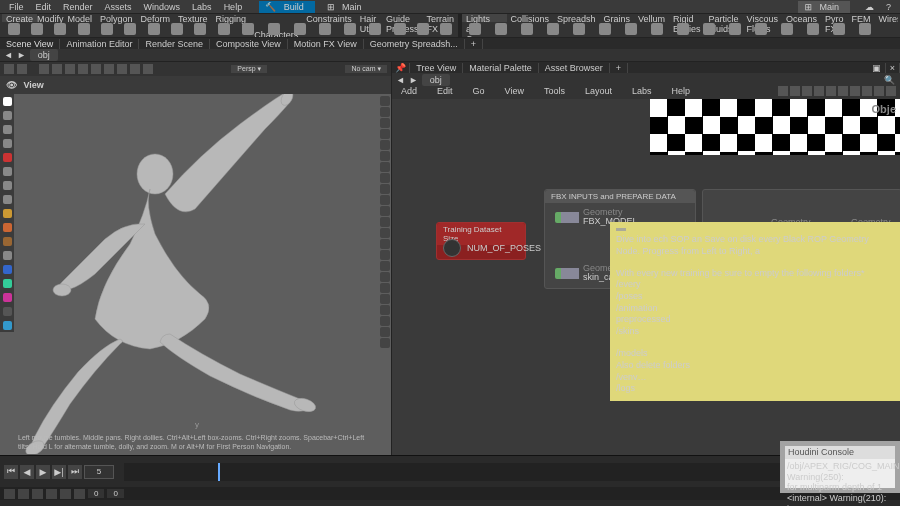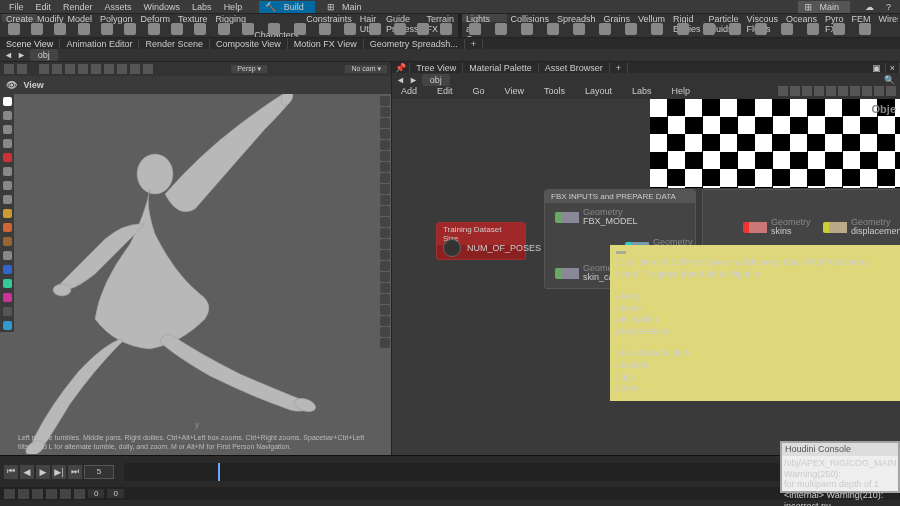--- a/index.html
+++ b/index.html
@@ -33,21 +33,21 @@
 .right-pane{flex:1;display:flex;flex-direction:column;background:#3a3a3a}
 .rp-tabs{height:11px;background:#2a2a2a;display:flex;align-items:center;font-size:8px;color:#888}
 .rp-tabs span{padding:0 6px;border-right:1px solid #444;cursor:pointer}
 .rp-path{height:13px;background:#333;display:flex;align-items:center;padding:0 4px;gap:4px;font-size:8px}
 .rp-path .crumb{background:#444;padding:1px 8px;border-radius:2px}
 .rp-menu{height:13px;background:#333;display:flex;align-items:flex-start;padding:0 4px;gap:10px;font-size:8px}
 .rp-menu span{padding:0 5px;cursor:pointer}
 .rp-icons{margin-left:auto;display:flex;gap:2px}
 .rp-icons .i{width:10px;height:10px;background:#555;cursor:pointer}
 .node-canvas{flex:1;background:#3a3a3a;position:relative;overflow:hidden}
-.checker{position:absolute;right:0;top:0;width:250px;height:89px;background:repeating-conic-gradient(#000 0 25%,#fff 0 50%) 0 0/35px 35px}
+.checker{position:absolute;right:0;top:0;width:250px;height:56px;background:repeating-conic-gradient(#000 0 25%,#fff 0 50%) 0 0/35px 35px}
 .checker .lbl{position:absolute;right:4px;top:4px;color:#888;font-size:11px;font-weight:bold}
 .panel{position:absolute;background:#444;border-radius:3px;border:1px solid #555}
 .panel .title{background:#555;padding:2px 6px;font-size:8px;border-radius:3px 3px 0 0}
 .panel.red{background:#8b2020;border-color:#a03030}
 .panel.red .title{background:#a02828}
 .node{position:absolute;display:flex;align-items:center;gap:4px;font-size:8px;cursor:pointer}
 .node .chip{width:24px;height:11px;border-radius:2px;display:flex}
 .node .chip .a{width:6px;height:100%;background:#6a6;border-radius:2px 0 0 2px}
 .node .chip .b{flex:1;background:#889}
 .node .chip.red .a{background:#e33}
@@ -64,21 +64,21 @@
 .note .handle{width:10px;height:3px;background:#aa9;margin-bottom:3px}
 .timeline{height:32px;background:#2a2a2a;display:flex;align-items:center;border-top:1px solid #111}
 .tl-btns{display:flex;gap:2px;padding:0 4px}
 .tl-btns .b{width:14px;height:14px;background:#444;cursor:pointer;display:flex;align-items:center;justify-content:center}
 .tl-track{flex:1;height:18px;background:#222;position:relative;margin:0 6px}
 .tl-track .marker{position:absolute;left:13%;top:0;width:2px;height:100%;background:#6af}
 .tl-end{padding:0 6px;font-size:8px;color:#999}
 .bottombar{height:13px;background:#222;display:flex;align-items:center;padding:0 4px;gap:3px}
 .bottombar .b{width:11px;height:10px;background:#444;cursor:pointer}
 .bottombar .frames{background:#333;padding:0 6px;font-size:8px}
-.console{position:absolute;right:0;bottom:13px;width:120px;height:52px;background:#eee;color:#333;font-size:6px;font-family:monospace;padding:2px;line-height:1.2;border:2px solid #a3a3a3}
+.console{position:absolute;right:0;bottom:13px;width:120px;height:52px;background:#eee;color:#333;font-size:6px;font-family:monospace;padding:2px;line-height:1.2;border:5px solid #a3a3a3}
 .console .ctitle{background:#ddd;margin:-2px -2px 2px;padding:1px 3px;color:#555}
 svg.body{position:absolute;left:0;top:0}
 </style>
 </head>
 <body>
 
 <div class="menubar">
   <span>File</span>
   <span>Edit</span>
   <span>Render</span>
@@ -517,29 +517,30 @@
           <div class="nlbl">
               <div class="t">Geometry</div>
               <div>displacements</div>
             </div>
         </div>
       </div>
 
       <div class="note">
         <div class="handle"></div>
         <div>Dive into ech SOP  an Save on disk every Black ROP Geometry Node. Progress from  Left to Right, a</div><br>
+        <div>With every new training be sure to empty the following folders*</div>
         <div>/every</div>
         <div>/poses</div>
         <div>/animation</div>
         <div>preprocessed</div>
-        <br>
+        <div>/skins</div><br>
+        <div>/models</div>
         <div>Also delete folders</div>
-        <div>/models</div>
+        <div>/venv…</div>
         <div>/logs</div>
-        <div>/venv…</div>
       </div>
     </div>
   </div>
 </div>
 
 <div class="timeline">
   <div class="tl-btns">
     <div class="b">⏮</div>
     <div class="b">◀</div>
     <div class="b">▶</div>

